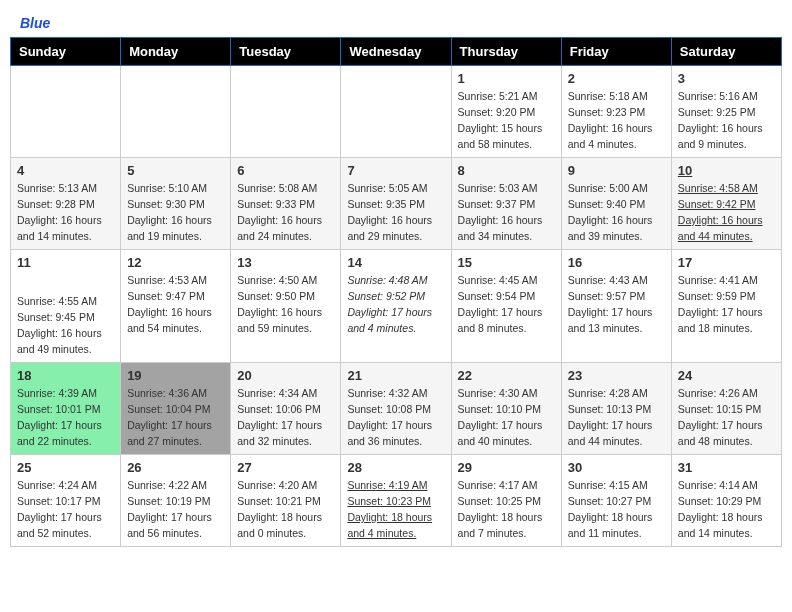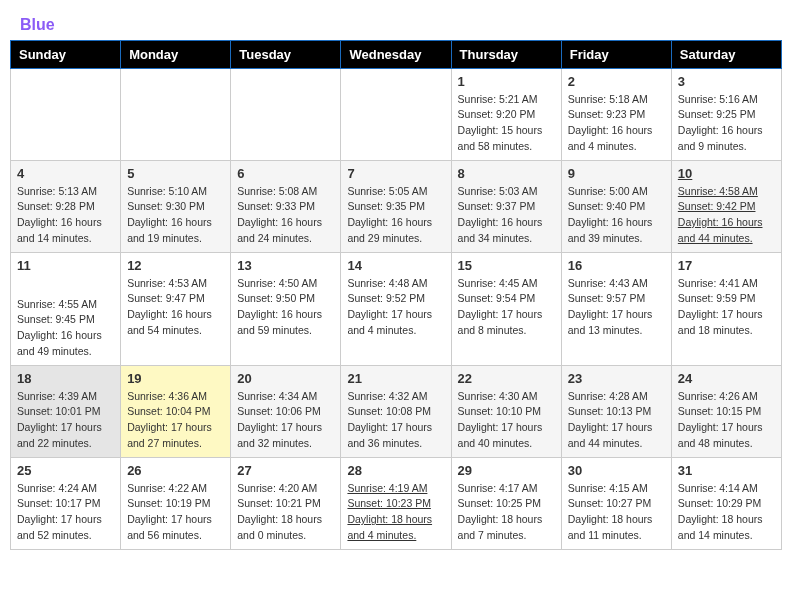--- a/index.html
+++ b/index.html
@@ -73,21 +73,21 @@
     .empty-cell {
       background: #fff !important;
     }
   </style>
 </head>
 <body>
 
 <div class="header">
   <div class="logo">
     <div>
-      <div style="font-size:16px;font-weight:bold;color:#8b5cf6;line-height:1.1;margin-top:-2px;">Blue</div>
+      <div style="font-size:14px;font-weight:bold;color:#1d4ed8;line-height:1.1;margin-top:-2px;font-style:italic;">Blue</div>
     </div>
   </div>
   <div class="title-block">
     <div class="month-title"></div>
     <div class="location"></div>
   </div>
 </div>
 
 <table class="calendar">
   <thead>
@@ -197,21 +197,21 @@
         </td>
         <td>
           <span class="day-num">13</span>
           <div class="day-info" style="white-space: pre-line;">Sunrise: 4:50 AM
 Sunset: 9:50 PM
 Daylight: 16 hours
 and 59 minutes.</div>
         </td>
         <td>
           <span class="day-num">14</span>
-          <div class="day-info" style="white-space: pre-line;">Sunrise: 4:48 AM
+          <div class="day-info" style="white-space: pre-line; font-style: italic;">Sunrise: 4:48 AM
 Sunset: 9:52 PM
 Daylight: 17 hours
 and 4 minutes.</div>
         </td>
         <td>
           <span class="day-num">15</span>
           <div class="day-info" style="white-space: pre-line;">Sunrise: 4:45 AM
 Sunset: 9:54 PM
 Daylight: 17 hours
 and 8 minutes.</div>
@@ -225,28 +225,28 @@
         </td>
         <td>
           <span class="day-num">17</span>
           <div class="day-info" style="white-space: pre-line;">Sunrise: 4:41 AM
 Sunset: 9:59 PM
 Daylight: 17 hours
 and 18 minutes.</div>
         </td>
       </tr>
       <tr>
-        <td style="background: #e5e5e5;">
+        <td style="background: #86efac;">
           <span class="day-num">18</span>
           <div class="day-info" style="white-space: pre-line;">Sunrise: 4:39 AM
 Sunset: 10:01 PM
 Daylight: 17 hours
 and 22 minutes.</div>
         </td>
-        <td style="background: #fef9c3;">
+        <td style="background: #a3a3a3;">
           <span class="day-num">19</span>
           <div class="day-info" style="white-space: pre-line;">Sunrise: 4:36 AM
 Sunset: 10:04 PM
 Daylight: 17 hours
 and 27 minutes.</div>
         </td>
         <td style="background: rgb(245, 245, 245);">
           <span class="day-num">20</span>
           <div class="day-info" style="white-space: pre-line;">Sunrise: 4:34 AM
 Sunset: 10:06 PM

